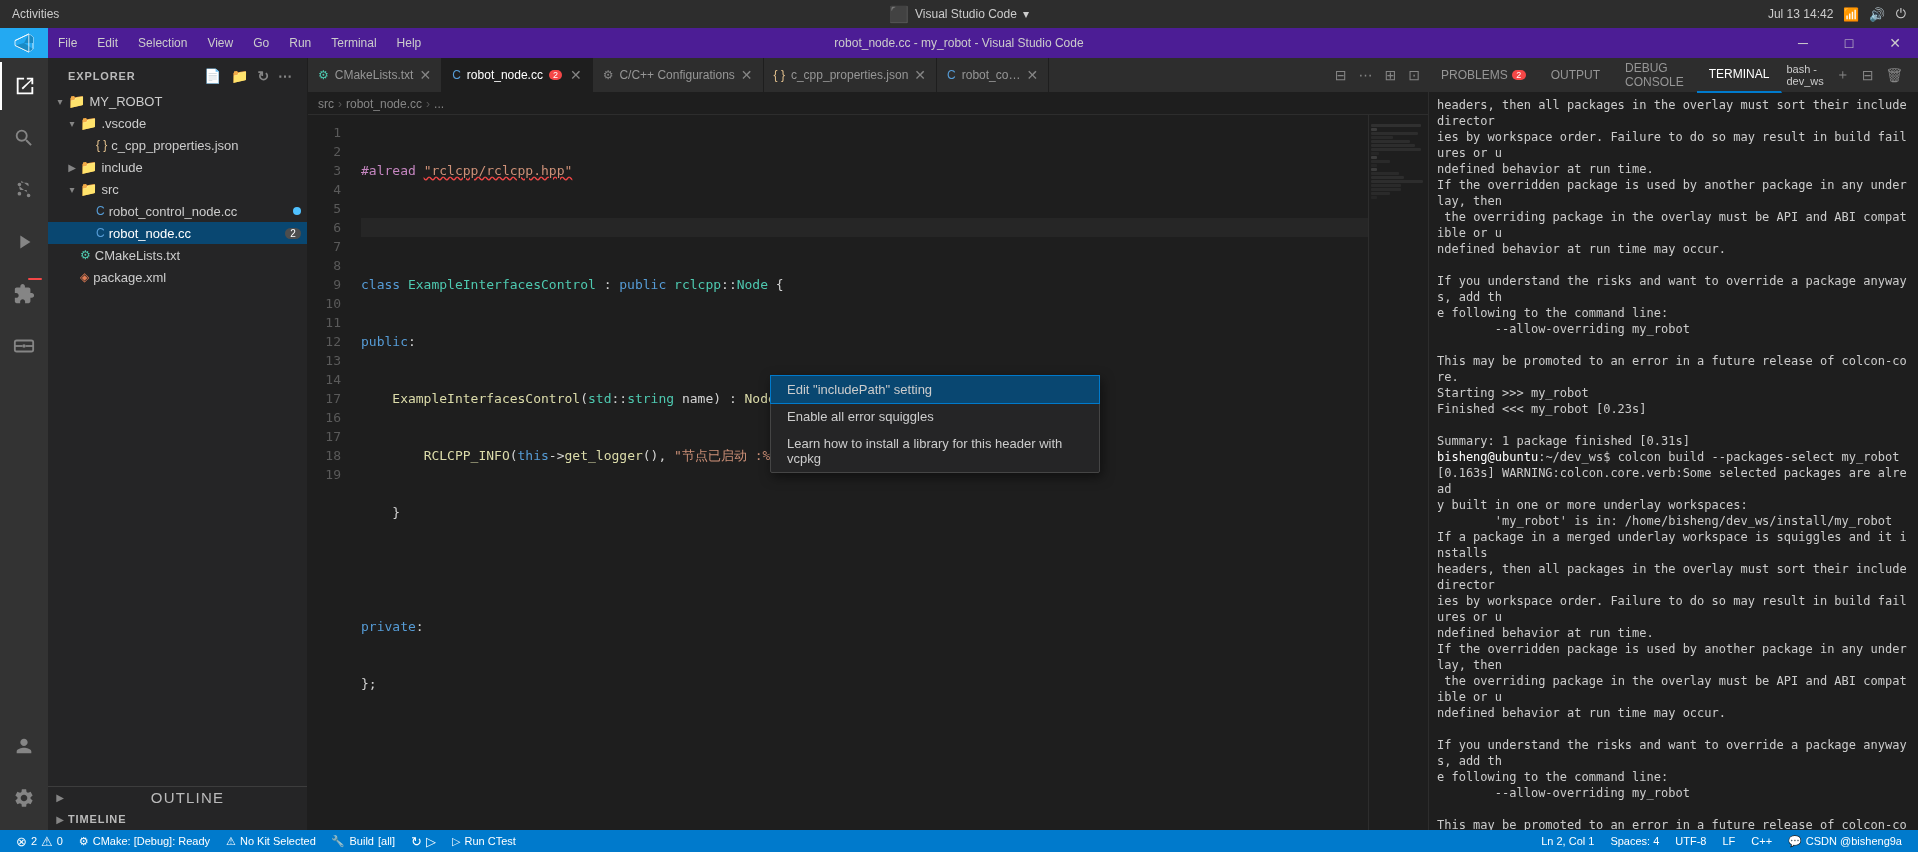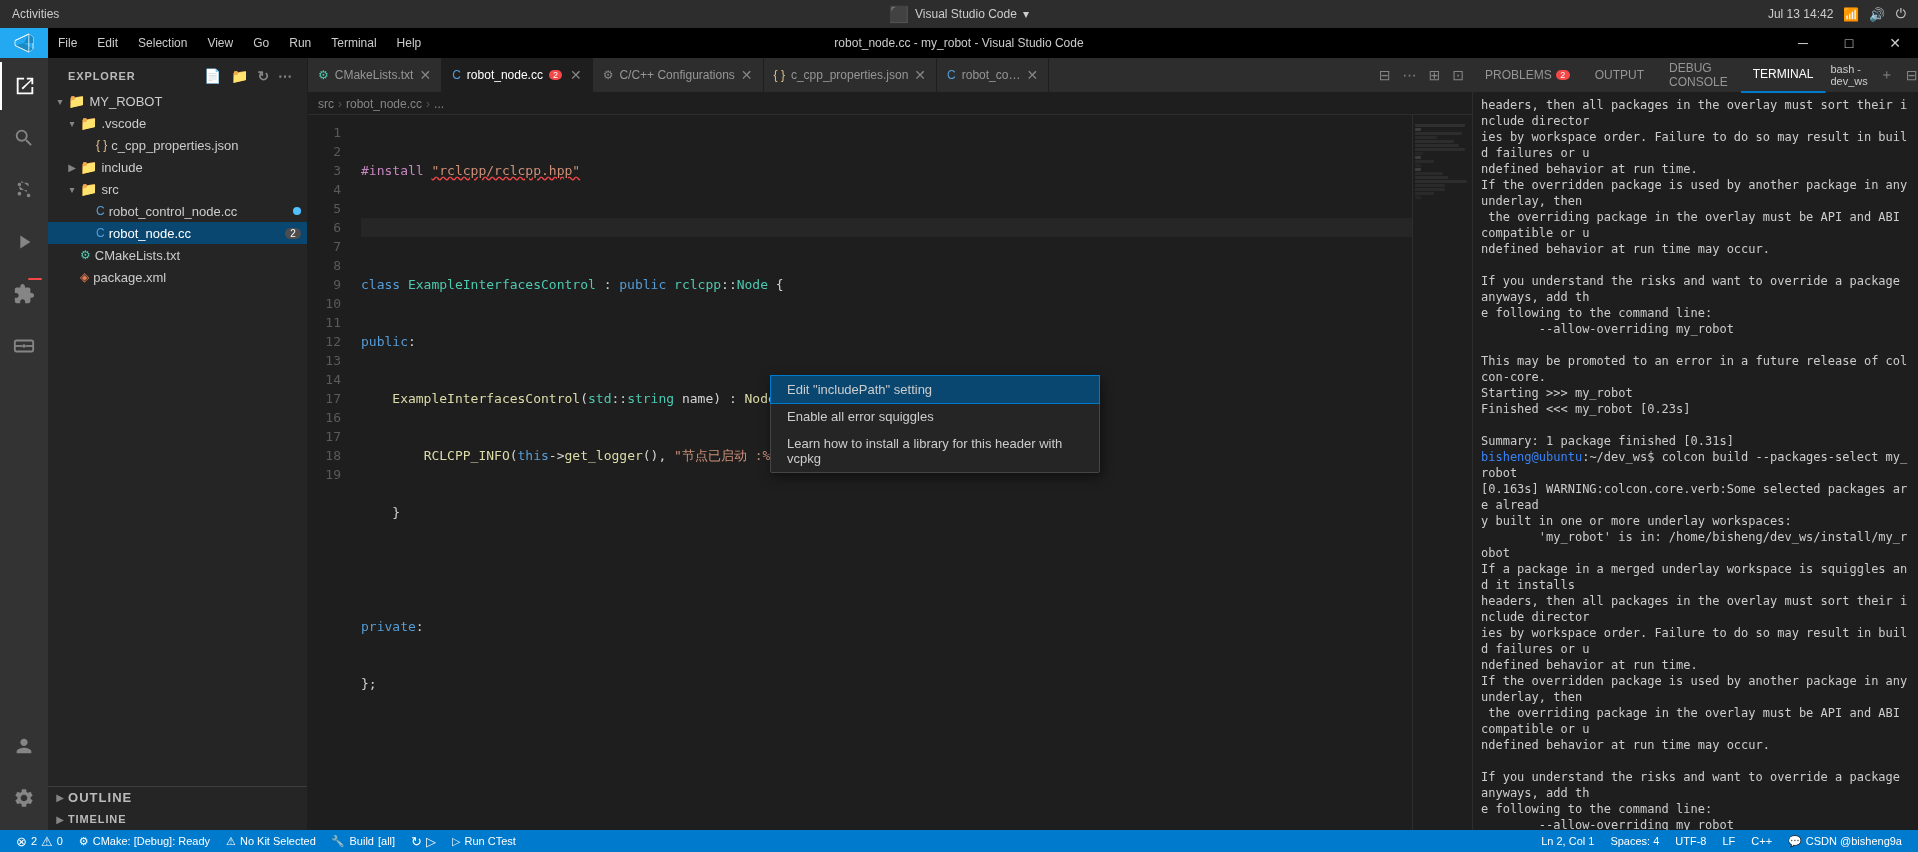--- a/index.html
+++ b/index.html
@@ -15,21 +15,21 @@
       padding: 0 12px;
       color: #cccccc;
       font-size: 12px;
     }
     #system-bar .left { display: flex; align-items: center; gap: 8px; }
     #system-bar .right { display: flex; align-items: center; gap: 10px; margin-left: auto; }
 
     
     #title-bar {
       height: 30px;
-      background: #000000;
+      background: #4c1d95;
       display: flex;
       align-items: center;
       justify-content: space-between;
       padding: 0 0 0 0;
     }
     #title-bar .title {
       position: absolute;
       left: 50%;
       transform: translateX(-50%);
       font-size: 12px;
@@ -327,21 +327,21 @@
     }
     .mini-line {
       height: 3px;
       margin: 1px 0;
       background: #3c3c3c;
       border-radius: 1px;
     }
 
     
     #panel {
-      width: 446px;
+      width: 490px;
       background: #1e1e1e;
       display: flex;
       flex-direction: column;
       border-left: 1px solid #2d2d2d;
       flex-shrink: 0;
     }
     #panel-tabs {
       height: 35px;
       background: #2d2d2d;
       display: flex;
@@ -390,21 +390,21 @@
       flex: 1;
       overflow: hidden;
       padding: 4px 8px;
       font-family: 'Consolas', monospace;
       font-size: 12px;
       line-height: 16px;
       color: #cccccc;
       background: #1e1e1e;
     }
     .term-line { display: block; white-space: pre-wrap; word-break: break-all; }
-    .term-green { color: #3b82f6; }
+    .term-green { color: #ffffff; }
 
     
     #status-bar {
       height: 22px;
       background: #007acc;
       display: flex;
       align-items: center;
       padding: 0 8px;
       font-size: 11px;
       color: #ffffff;
@@ -578,21 +578,21 @@
     </div>
     <div class="tree-item" style="padding-left:16px;">
       <span class="arrow" style="width:16px;"></span>
       <span style="margin-right:4px;font-size:12px;color:#e07b53;">◈</span>
       <span class="label">package.xml</span>
     </div>
 
     <div style="margin-top:auto;">
       <div class="tree-item" style="padding-left:4px;border-top:1px solid #3d3d3d;">
         <span class="arrow">▶</span>
-        <span class="label" style="font-weight:700;font-size:13px;text-transform:uppercase;letter-spacing:0.08em;color:#bbbbbb;">OUTLINE</span>
+        <span class="label" style="font-weight:400;font-size:15px;text-transform:uppercase;letter-spacing:0.08em;color:#bbbbbb;text-align:center;">OUTLINE</span>
       </div>
       <div class="tree-item" style="padding-left:4px;">
         <span class="arrow">▶</span>
         <span class="label" style="font-weight:700;font-size:11px;text-transform:uppercase;letter-spacing:0.08em;color:#bbbbbb;">TIMELINE</span>
       </div>
     </div>
   </div>
 
   <div id="editor-area">
 
@@ -655,21 +655,21 @@
           <div>12</div>
           <div>13</div>
           <div>14</div>
           <div>17</div>
         <div>16</div>
           <div>17</div>
           <div>18</div>
           <div>19</div>
       </div>
       <div id="code-content">
-        <span class="code-line"><span class="inc">#install</span> <span class="str" style="text-decoration:underline wavy #f44747;">"rclcpp/rclcpp.hpp"</span></span>
+        <span class="code-line"><span class="inc">#alread</span> <span class="str" style="text-decoration:underline wavy #f44747;">"rclcpp/rclcpp.hpp"</span></span>
         <span class="code-line cursor-line"> </span>
         <span class="code-line"><span class="kw">class</span> <span class="type">ExampleInterfacesControl</span> : <span class="kw">public</span> <span class="type">rclcpp</span>::<span class="type">Node</span> {</span>
         <span class="code-line"><span class="kw">public</span>:</span>
         <span class="code-line">    <span class="fn">ExampleInterfacesControl</span>(<span class="type">std</span>::<span class="type">string</span> name) : <span class="fn">Node</span>(name) {</span>
         <span class="code-line">        <span class="fn">RCLCPP_INFO</span>(<span class="kw">this</span>-&gt;<span class="fn">get_logger</span>(), <span class="str">"节点已启动 :%s."</span>, name.<span class="fn">c_str</span>());</span>
         <span class="code-line">    }</span>
         <span class="code-line"> </span>
         <span class="code-line"><span class="kw">private</span>:</span>
         <span class="code-line">};</span>
         <span class="code-line"> </span>

